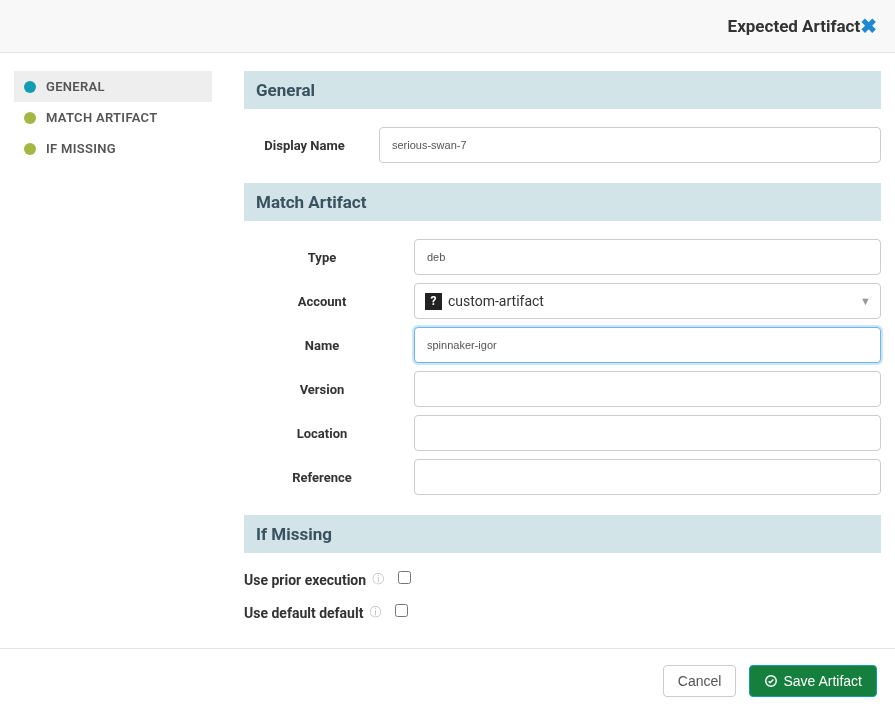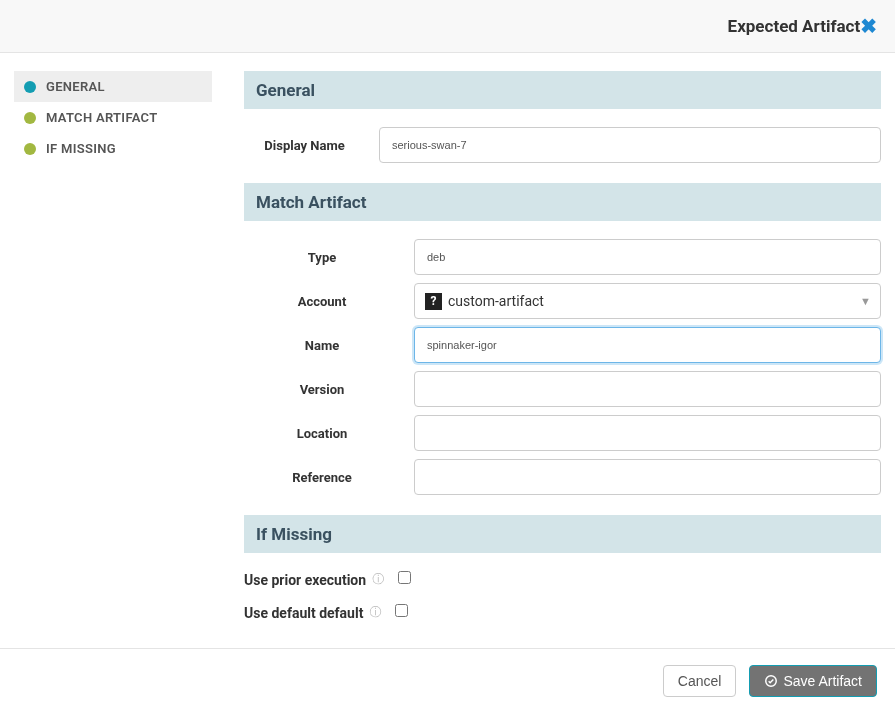--- a/index.html
+++ b/index.html
@@ -197,21 +197,21 @@
       align-items: center;
       gap: 5px;
       border: 1px solid transparent;
     }
     .btn-default {
       background: #fff;
       border-color: #ccc;
       color: #555;
     }
     .btn-primary {
-      background: #737373;
+      background: #15803d;
       color: #fff;
       border-color: #139db2;
     }
     .check-icon {
       width: 14px;
       height: 14px;
       flex-shrink: 0;
     }
   </style>
 </head>

